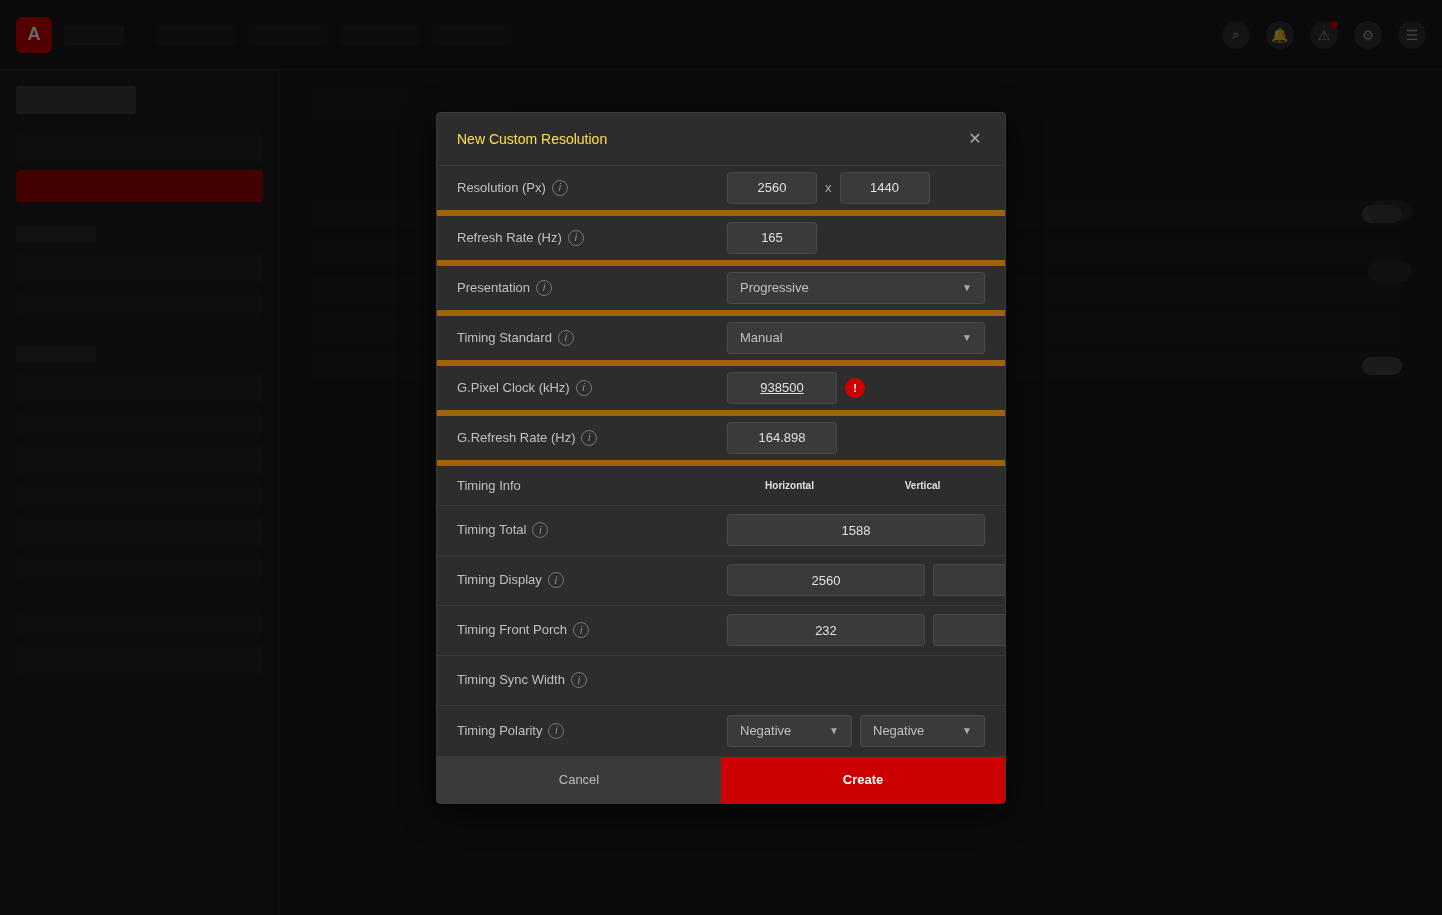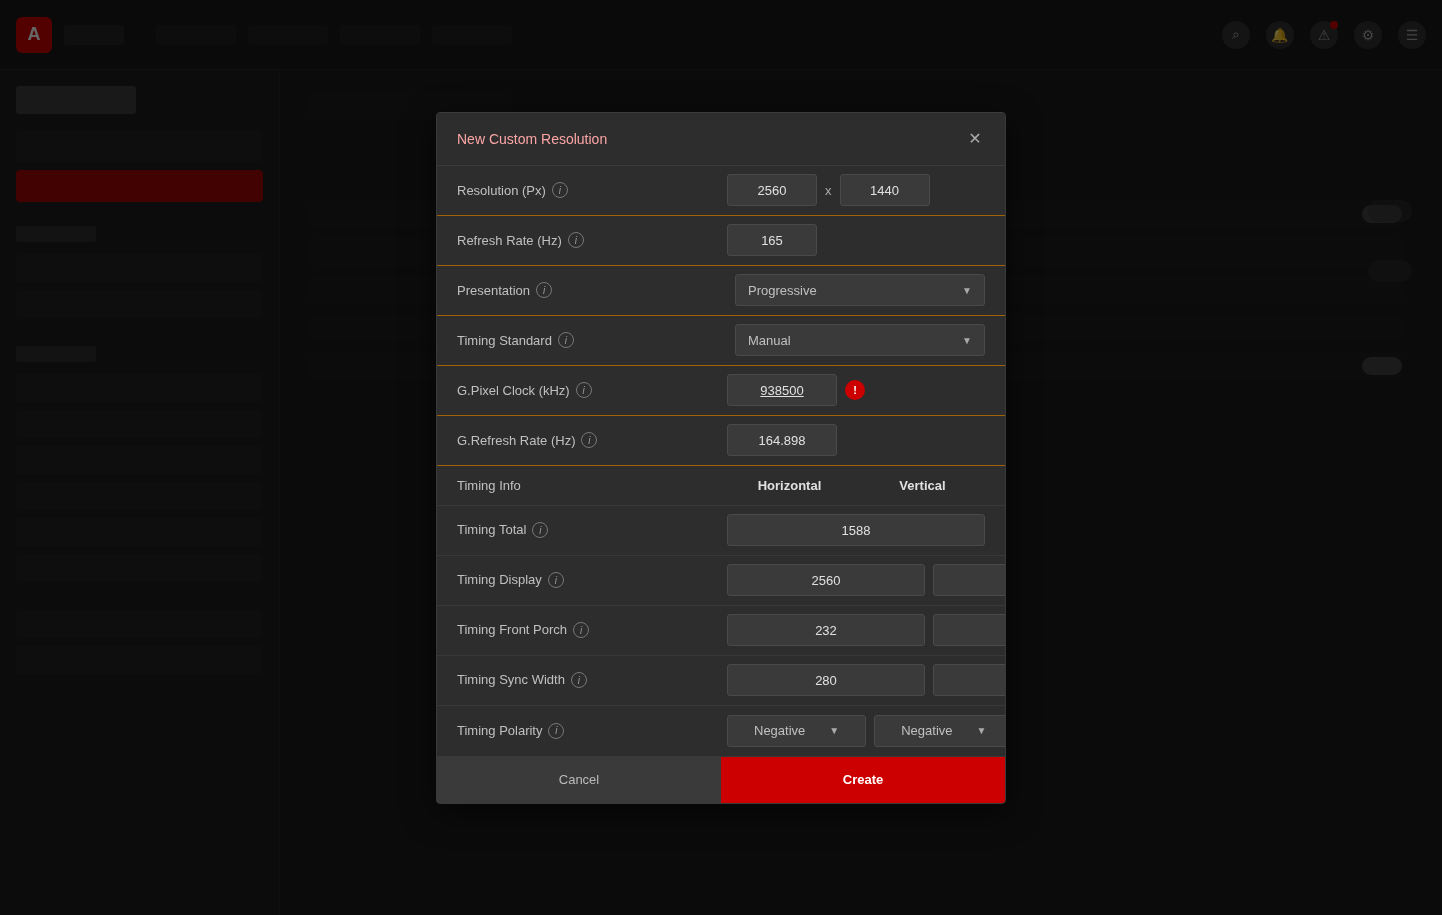--- a/index.html
+++ b/index.html
@@ -115,21 +115,21 @@
     .modal-header {
       background: #2d2d2d;
       padding: 16px 20px;
       display: flex;
       align-items: center;
       justify-content: space-between;
       border-bottom: 1px solid #3a3a3a;
     }
 
     .modal-title {
-      color: #fca5a5;
+      color: #fde047;
       font-size: 14px;
       font-weight: 500;
     }
 
     .modal-close {
       width: 20px; height: 20px;
       cursor: pointer;
       color: #aaa;
       font-size: 16px;
       display: flex; align-items: center; justify-content: center;
@@ -139,21 +139,21 @@
     .modal-body {
       padding: 0;
     }
 
     
     .form-row {
       display: flex;
       align-items: center;
       padding: 0 20px;
       min-height: 50px;
-      border-bottom: 1px solid #a16207;
+      border-bottom: 6px solid #a16207;
     }
 
     .form-row:last-of-type {
       border-bottom: none;
     }
 
     .form-label {
       width: 270px;
       color: #c0c0c0;
       font-size: 13px;
@@ -208,21 +208,20 @@
       background: #3a3a3a;
       border: 1px solid #4a4a4a;
       border-radius: 3px;
       display: flex;
       align-items: center;
       justify-content: space-between;
       padding: 0 12px;
       cursor: pointer;
       color: #c0c0c0;
       font-size: 13px;
-      margin-left: 8px;
     }
 
     .dropdown-arrow {
       color: #aaa;
       font-size: 10px;
     }
 
     
     .error-indicator {
       width: 20px; height: 20px;
@@ -255,21 +254,21 @@
     .timing-header-cols {
       flex: 1;
       display: flex;
       gap: 8px;
     }
 
     .timing-col-header {
       flex: 1;
       text-align: center;
       color: #e0e0e0;
-      font-size: 13px;
+      font-size: 10px;
       font-weight: 600;
     }
 
     
     .timing-row {
       display: flex;
       align-items: center;
       padding: 0 20px;
       min-height: 50px;
       border-bottom: 1px solid #383838;
@@ -320,21 +319,21 @@
 
     .polarity-dropdown {
       flex: 1;
       height: 32px;
       background: #3a3a3a;
       border: 1px solid #4a4a4a;
       border-radius: 3px;
       display: flex;
       align-items: center;
       justify-content: space-between;
-      padding: 0 26px;
+      padding: 0 12px;
       cursor: pointer;
       color: #c0c0c0;
       font-size: 13px;
       gap: 24px;
     }
 
     
     .modal-footer {
       display: flex;
       border-top: 1px solid #383838;
@@ -586,24 +585,20 @@
           <input class="timing-input" type="text" value="232" style="">
           <input class="timing-input" type="text" value="3" style="">
         </div>
       </div>
 
       <div class="timing-row">
         <div class="timing-label">
           <span>Timing Sync Width</span>
           <div class="help-icon">i</div>
         </div>
-        <div class="timing-inputs">
-          <input class="timing-input" type="text" value="280" style="">
-          <input class="timing-input" type="text" value="5" style="">
-        </div>
       </div>
 
       <div class="timing-polarity-row">
         <div class="timing-label">
           <span>Timing Polarity</span>
           <div class="help-icon">i</div>
         </div>
         <div class="polarity-dropdowns">
           <div class="polarity-dropdown">
             <span>Negative</span>

